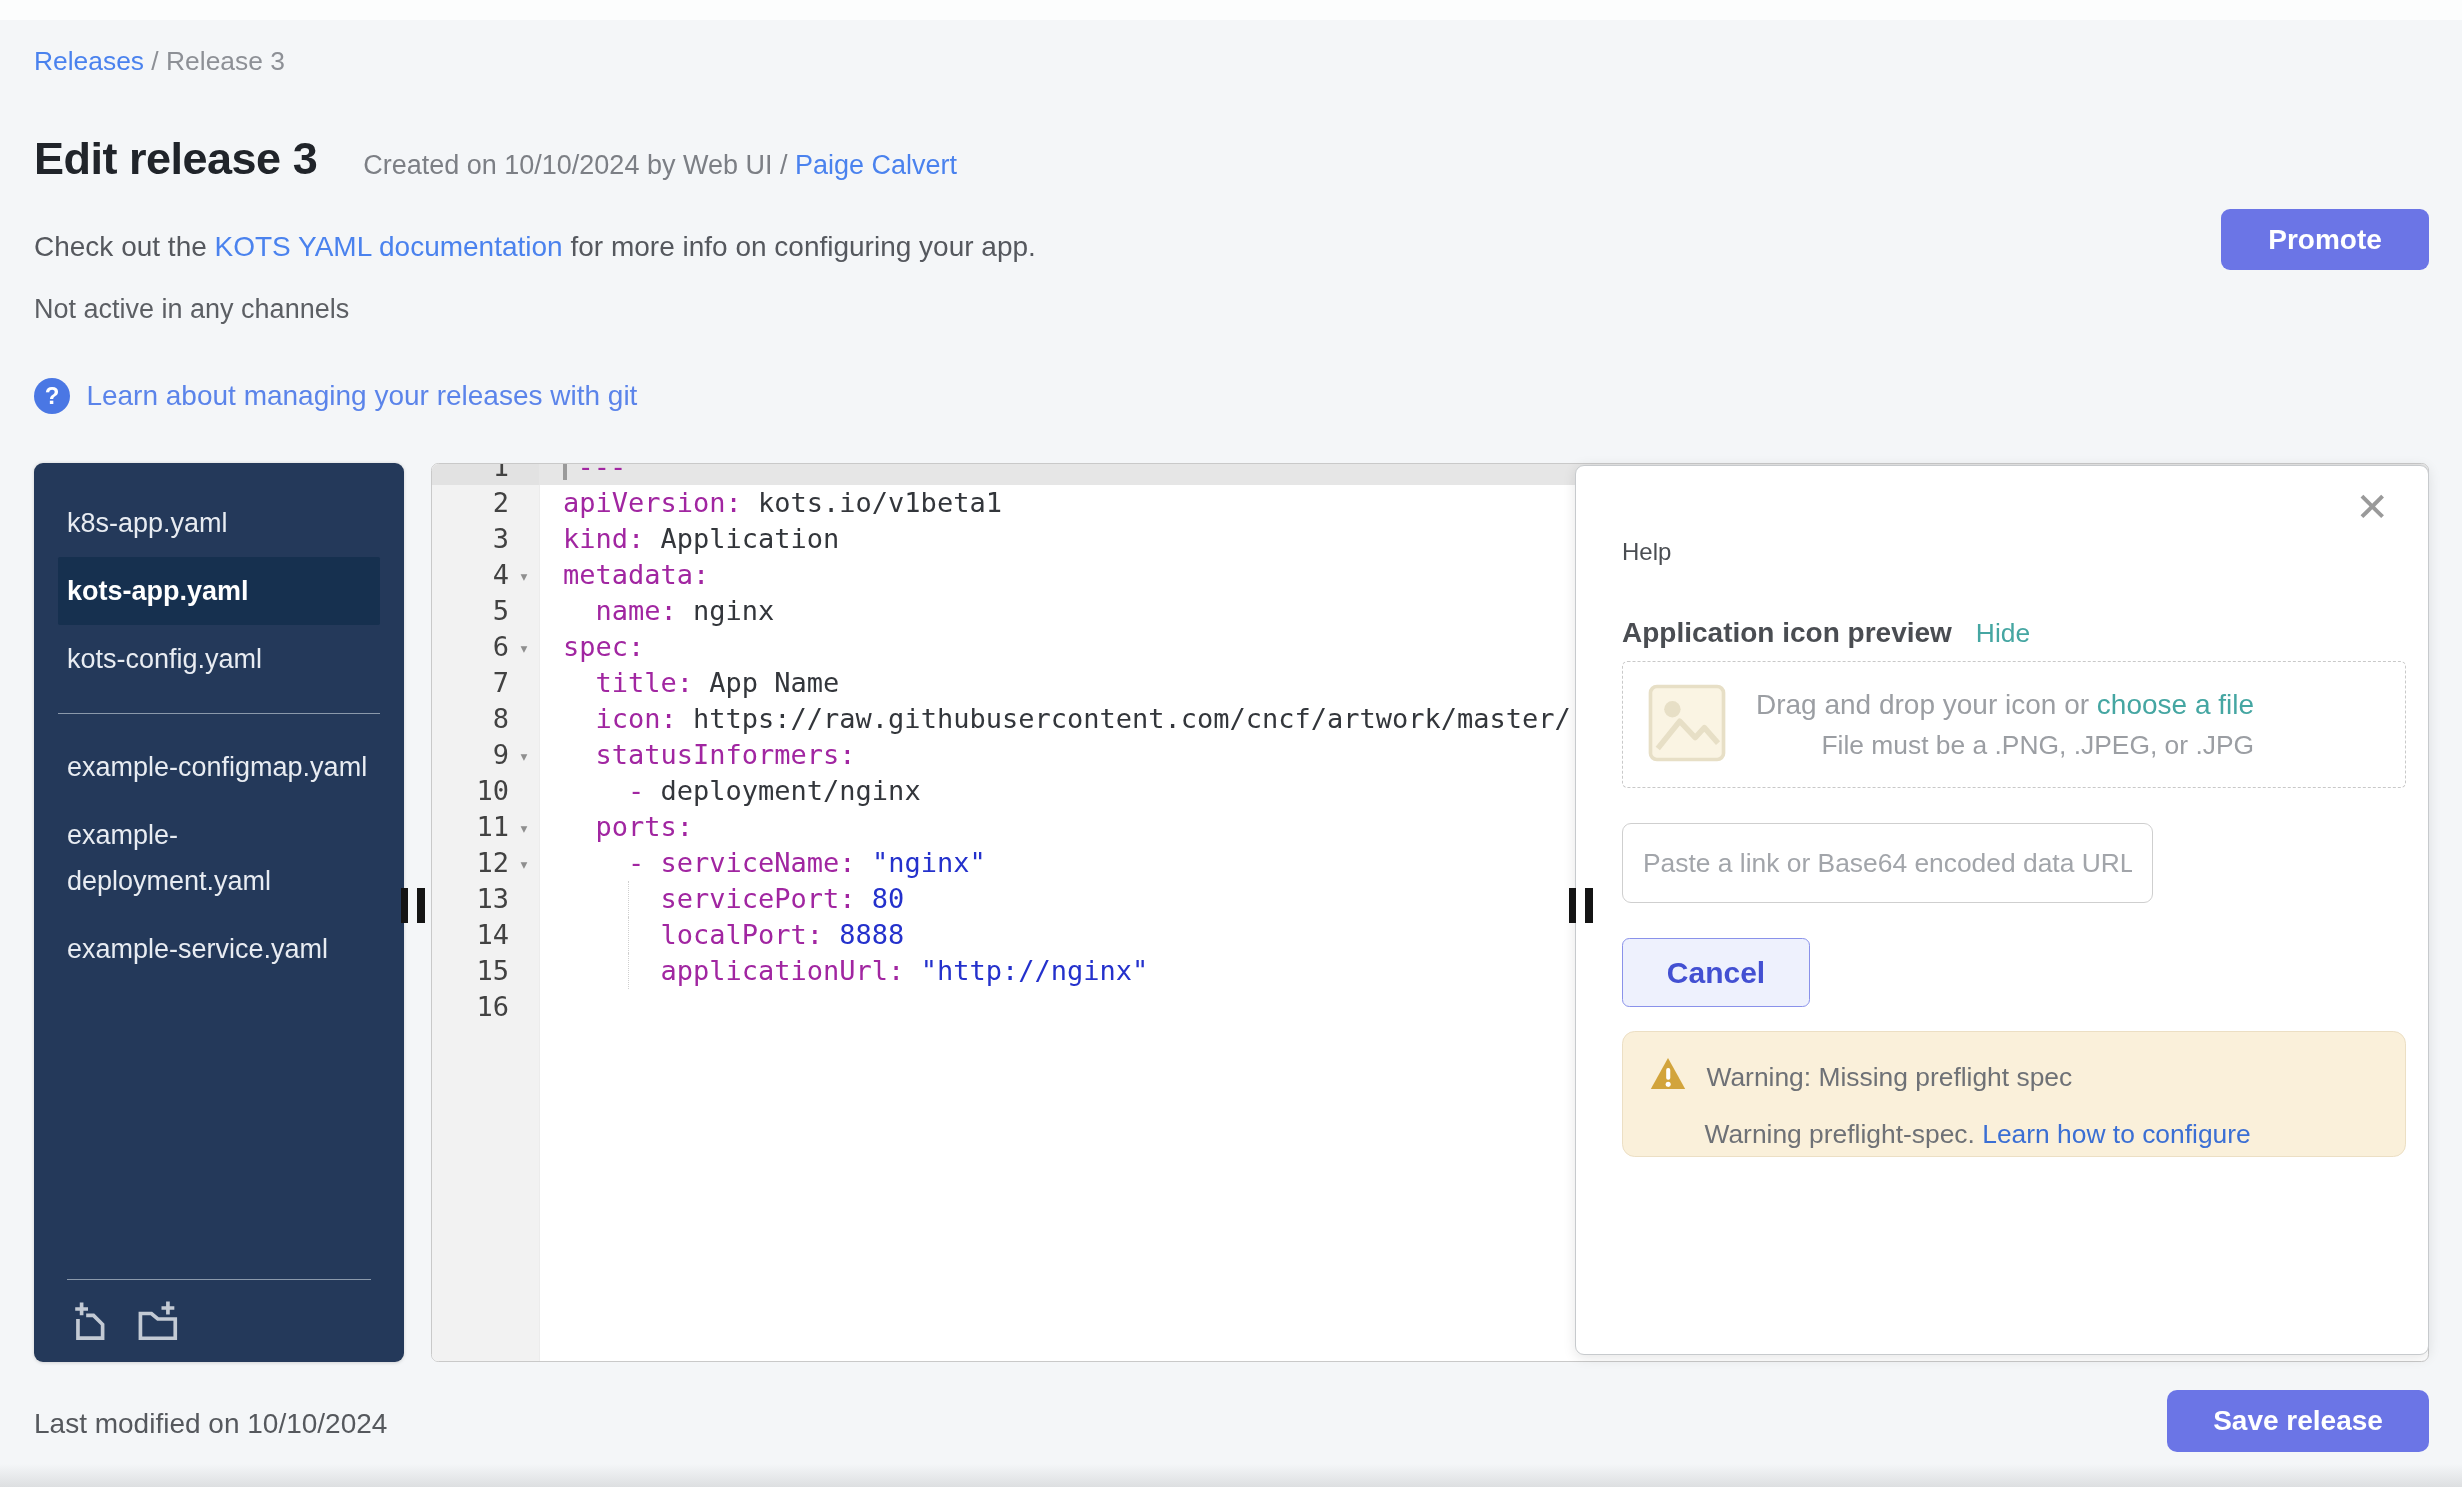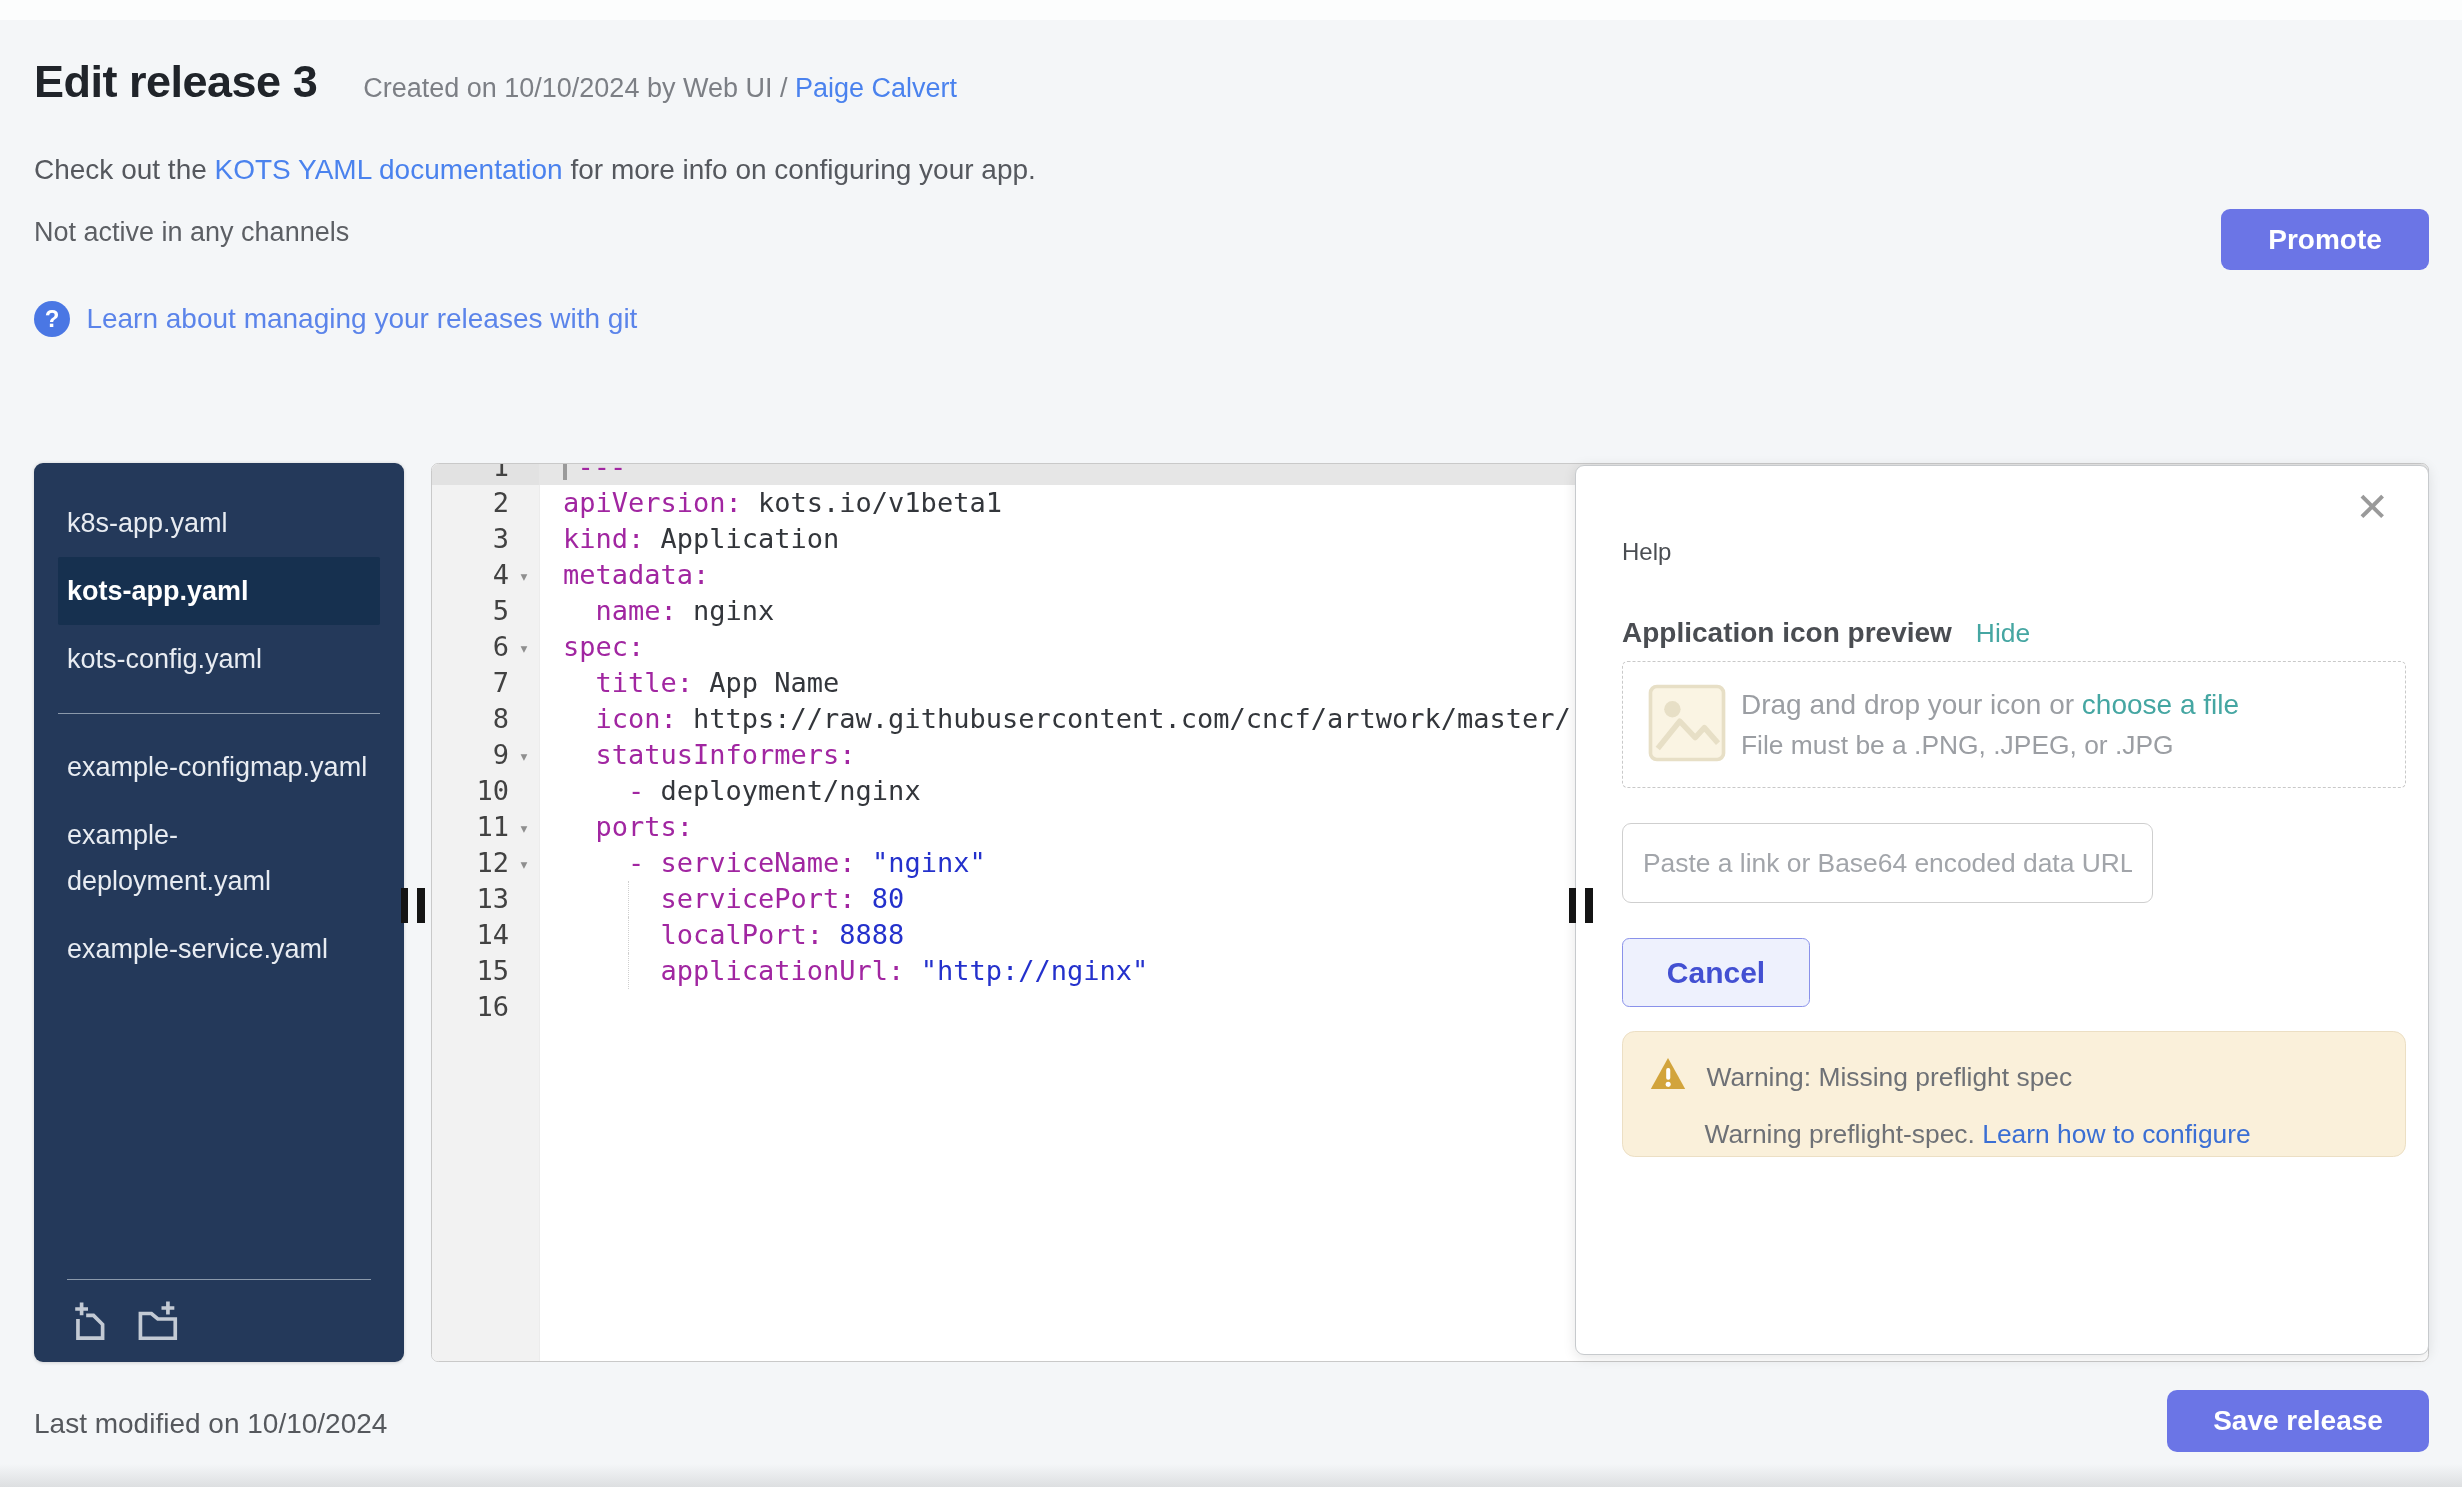--- a/index.html
+++ b/index.html
@@ -85,21 +85,21 @@
     border:0.9px solid #c7cacd;border-radius:9px;box-sizing:border-box;
     padding:0 22px 0 46px;box-shadow:0 2.7px 12.7px rgba(0,0,0,.10);z-index:4;overflow:hidden;}
   .help-close{position:absolute;top:20px;right:33px;font-size:40px;color:#9a9a9a;
     background:none;border:none;cursor:pointer;line-height:1;font-family:inherit;}
   .help-title{margin:72px 0 0;font-size:24px;font-weight:400;color:#4a4d52;}
   .section-head{margin-top:51px;display:flex;align-items:baseline;gap:24px;}
   .section-head h3{margin:0;font-size:28px;font-weight:700;color:#4a4d52;}
   .section-head a{font-size:26.4px;}
   .help-desc{margin-top:14.6px;font-size:26.4px;line-height:46px;color:#9b9ea3;}
   .dropzone{margin-top:12.7px;height:127px;border:1.8px dashed #c9c9c9;border-radius:5.5px;
-    display:flex;align-items:center;gap:12px;padding:0 7.3px 0 22px;box-sizing:border-box;}
+    display:flex;align-items:center;gap:27px;padding:0 7.3px 0 22px;box-sizing:border-box;text-align:right;}
   .dz-text1{font-size:28px;color:#9b9ea3;}
   .dz-text2{font-size:26.4px;color:#9b9ea3;margin-top:9px;}
   .input-row{margin-top:35px;display:flex;gap:24px;}
   .url-input{width:531px;height:80px;box-sizing:border-box;border:1.8px solid #cfcfcf;
     border-radius:9px;font-size:26.4px;padding:0 20px;color:#404040;
     font-family:inherit;background:#fff;outline:none;text-align:center;}
   .url-input::placeholder{color:#a2a5aa;}
   .preview-btn{width:220px;height:80px;border:none;border-radius:9px;
     background:var(--accent-purple-disabled,#b7bdf4);color:#fff;
     font-size:30px;font-weight:700;font-family:inherit;cursor:default;}
@@ -120,20 +120,23 @@
     background:var(--accent-purple,#6b75e6);color:#fff;border:none;border-radius:10px;
     font-size:28px;font-weight:700;font-family:inherit;cursor:pointer;}
 </style>
 </head>
 <body>
 
 <div class="top-strip"></div>
 
 <div class="page">
 
+  <div class="breadcrumb">
+    <a>Releases</a><span class="sep"> / </span><span class="current">Release 3</span>
+  </div>
 
   <div class="title-row">
     <h1>Edit release 3</h1>
     <div class="created"><span>Created on 10/10/2024 by Web UI / </span><a>Paige Calvert</a></div>
   </div>
 
   <div class="check-row">
     <span>Check out the </span><a>KOTS YAML documentation</a><span> for more info on configuring your app.</span>
   </div>
 

